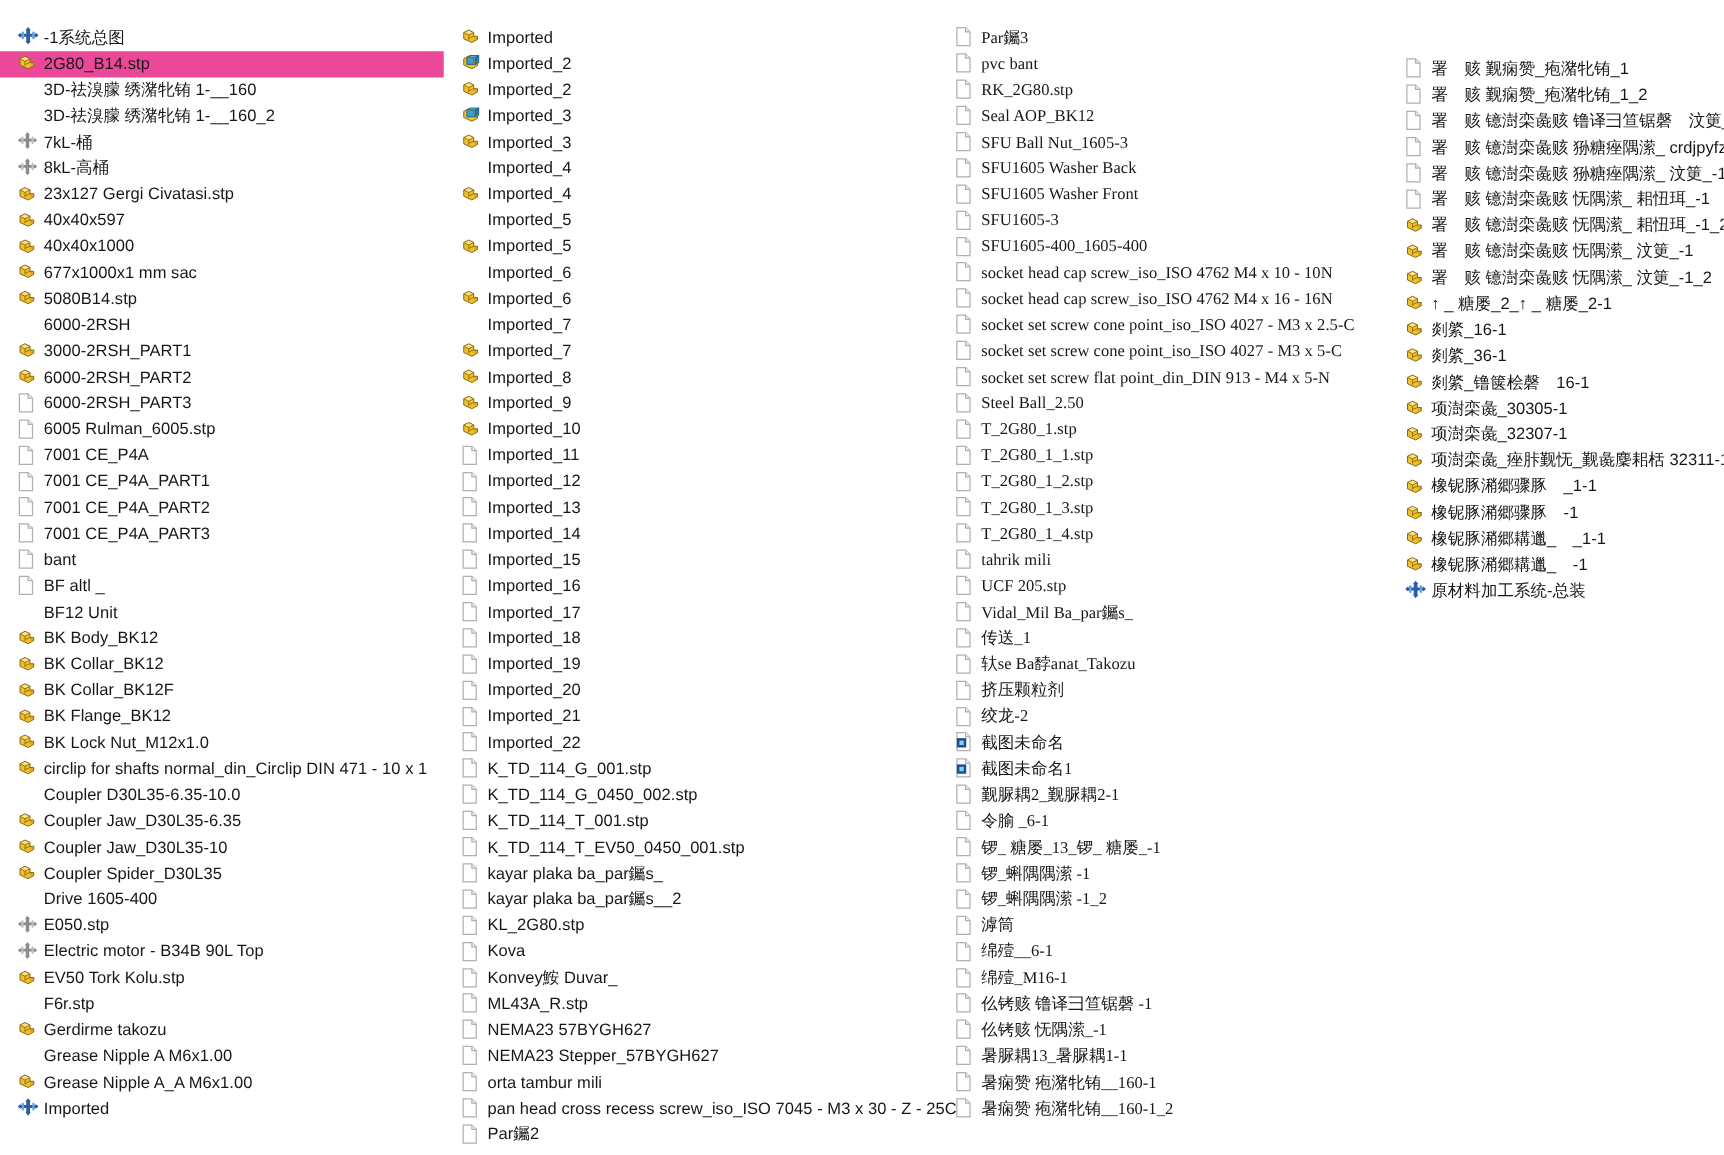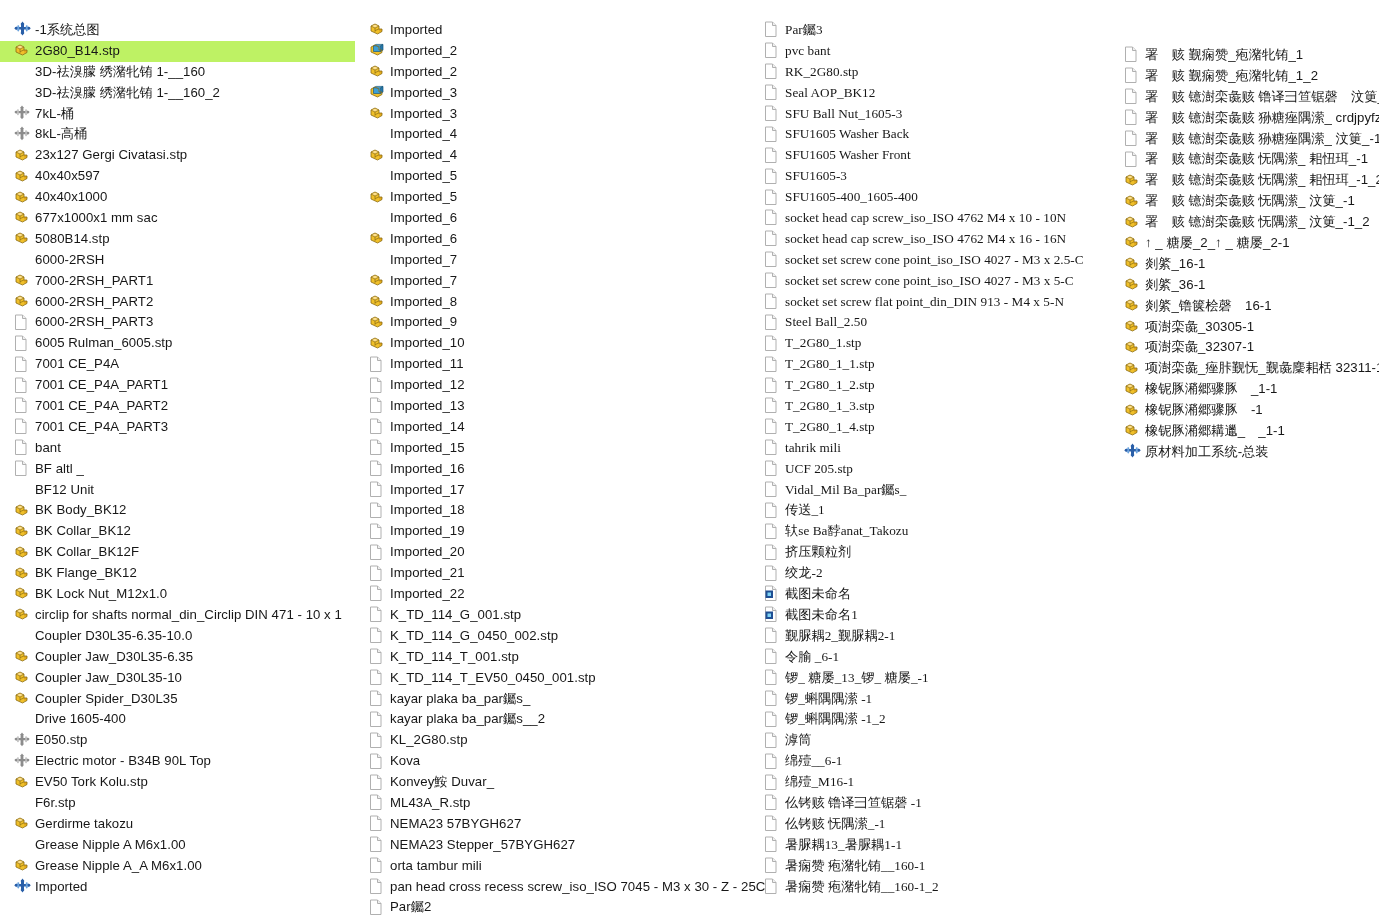--- a/index.html
+++ b/index.html
@@ -41,21 +41,21 @@
     align-items: center;
     height: 20.9px;
     line-height: 20.9px;
     white-space: nowrap;
     padding-left: 14px;
     box-sizing: border-box;
     cursor: default;
     overflow: visible;
   }
   .row.selected {
-    background: #bef264;
+    background: #ec4899;
   }
   .icon-slot {
     width: 19px;
     min-width: 19px;
     height: 18px;
     margin-right: 2px;
     position: relative;
     display: inline-block;
     flex: 0 0 auto;
   }
@@ -222,21 +222,21 @@
       <div class="row">
         <span class="icon-slot">
   <svg width="17" height="16" viewBox="0 0 17 16">
     <polygon points="2,5 6,3 10,5 10,8 13,8 13,10.5 8.5,13 2,10" fill="#f0c02a"></polygon>
     <polygon points="2,5 6,3 10,5 6,7" fill="#ffe08a"></polygon>
     <polygon points="10,8 13,8 13,10.5 10,10.5" fill="#e3a91c"></polygon>
     <path d="M2,5 L6,3 L10,5 L10,8 L13,8 L13,10.5 L8.5,13 L2,10 Z" fill="none" stroke="#8a6b12" stroke-width="0.8"></path>
     <path d="M2,5 L6,7 L6,10.8 M6,7 L10,5 M10,8 L6,9.6" fill="none" stroke="#8a6b12" stroke-width="0.7"></path>
   </svg>
 </span>
-        <span class="label">7000-2RSH_PART1</span>
+        <span class="label">3000-2RSH_PART1</span>
       </div>
       <div class="row">
         <span class="icon-slot">
   <svg width="17" height="16" viewBox="0 0 17 16">
     <polygon points="2,5 6,3 10,5 10,8 13,8 13,10.5 8.5,13 2,10" fill="#f0c02a"></polygon>
     <polygon points="2,5 6,3 10,5 6,7" fill="#ffe08a"></polygon>
     <polygon points="10,8 13,8 13,10.5 10,10.5" fill="#e3a91c"></polygon>
     <path d="M2,5 L6,3 L10,5 L10,8 L13,8 L13,10.5 L8.5,13 L2,10 Z" fill="none" stroke="#8a6b12" stroke-width="0.8"></path>
     <path d="M2,5 L6,7 L6,10.8 M6,7 L10,5 M10,8 L6,9.6" fill="none" stroke="#8a6b12" stroke-width="0.7"></path>
   </svg>
@@ -1552,20 +1552,32 @@
     <polygon points="2,5 6,3 10,5 6,7" fill="#ffe08a"></polygon>
     <polygon points="10,8 13,8 13,10.5 10,10.5" fill="#e3a91c"></polygon>
     <path d="M2,5 L6,3 L10,5 L10,8 L13,8 L13,10.5 L8.5,13 L2,10 Z" fill="none" stroke="#8a6b12" stroke-width="0.8"></path>
     <path d="M2,5 L6,7 L6,10.8 M6,7 L10,5 M10,8 L6,9.6" fill="none" stroke="#8a6b12" stroke-width="0.7"></path>
   </svg>
 </span>
         <span class="label">橡铌豚潲郷耩邋_　_1-1</span>
       </div>
       <div class="row">
         <span class="icon-slot">
+  <svg width="17" height="16" viewBox="0 0 17 16">
+    <polygon points="2,5 6,3 10,5 10,8 13,8 13,10.5 8.5,13 2,10" fill="#f0c02a"></polygon>
+    <polygon points="2,5 6,3 10,5 6,7" fill="#ffe08a"></polygon>
+    <polygon points="10,8 13,8 13,10.5 10,10.5" fill="#e3a91c"></polygon>
+    <path d="M2,5 L6,3 L10,5 L10,8 L13,8 L13,10.5 L8.5,13 L2,10 Z" fill="none" stroke="#8a6b12" stroke-width="0.8"></path>
+    <path d="M2,5 L6,7 L6,10.8 M6,7 L10,5 M10,8 L6,9.6" fill="none" stroke="#8a6b12" stroke-width="0.7"></path>
+  </svg>
+</span>
+        <span class="label">橡铌豚潲郷耩邋_　-1</span>
+      </div>
+      <div class="row">
+        <span class="icon-slot">
   <svg width="17" height="15" viewBox="0 0 17 15">
     <g fill="#2a5fa8">
       <rect x="7" y="2" width="3" height="11" rx="1"></rect>
       <rect x="1" y="6" width="15" height="2.4" rx="1"></rect>
       <polygon points="8.5,0.5 10.6,3.2 6.4,3.2"></polygon>
       <polygon points="8.5,14.5 10.6,11.8 6.4,11.8"></polygon>
       <polygon points="0.2,7.2 2.6,5.2 2.6,9.2"></polygon>
       <polygon points="16.8,7.2 14.4,5.2 14.4,9.2"></polygon>
     </g>
     <g fill="#6aa2dd">

